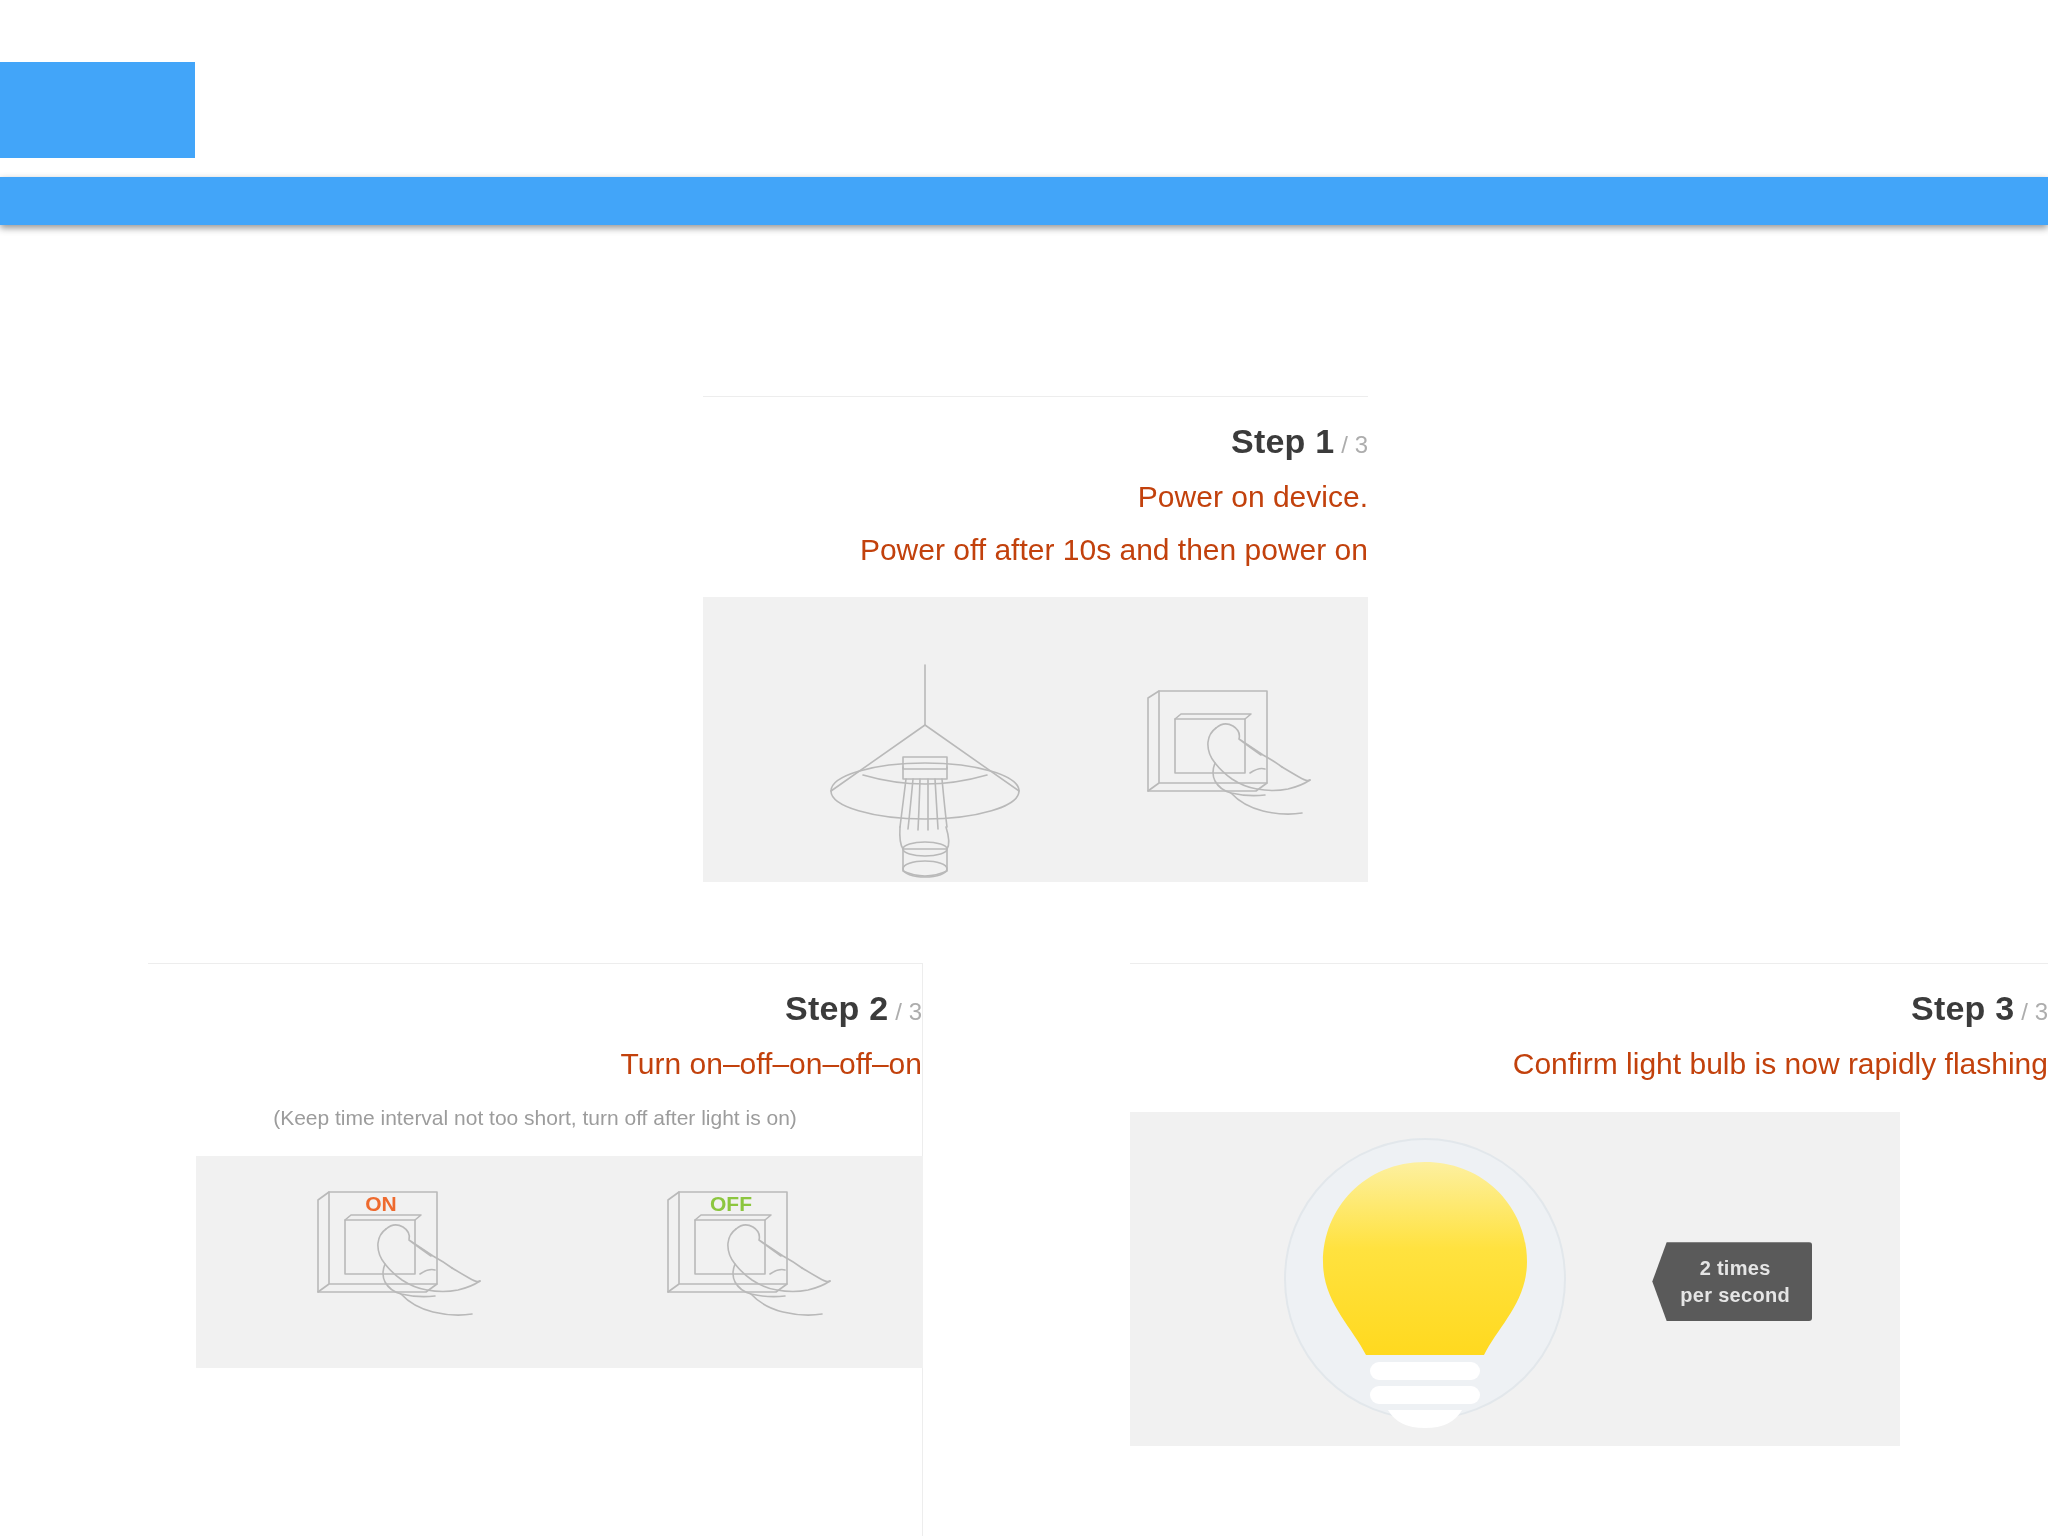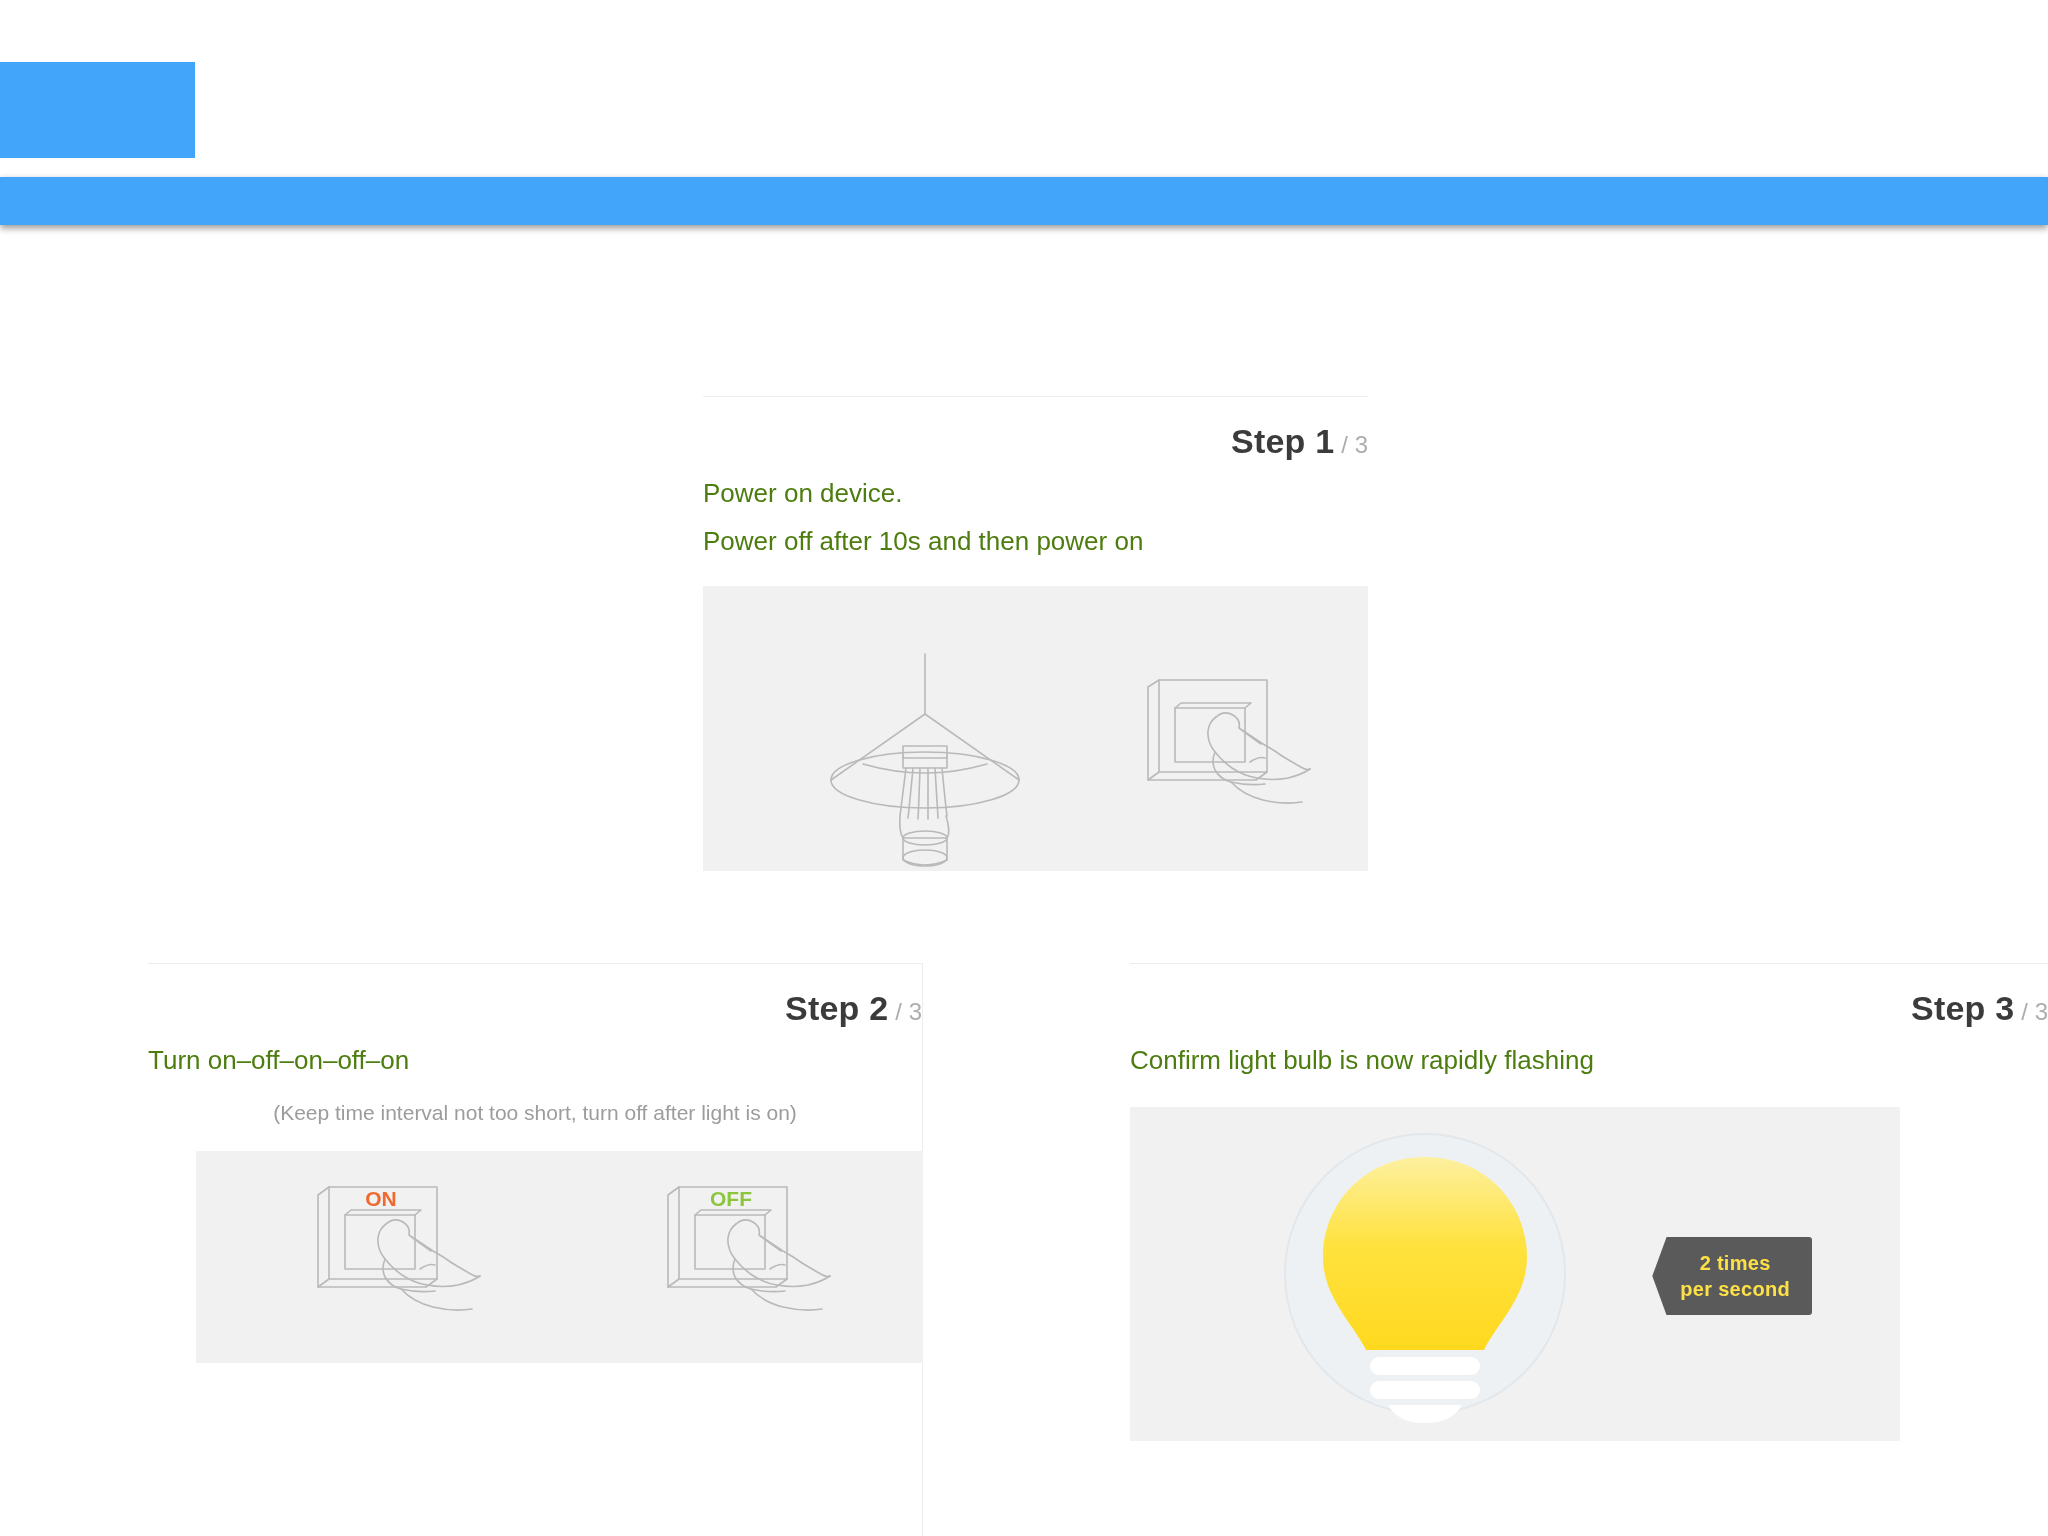--- a/index.html
+++ b/index.html
@@ -81,23 +81,23 @@
 
   .step-total {
     font-size: 24px;
     font-weight: normal;
     color: #adadad;
     letter-spacing: 0;
     margin-left: 7px;
   }
 
   .step-desc {
-    text-align: left;
-    color: #4d7c0f;
-    font-size: 26px;
+    text-align: right;
+    color: #c2410c;
+    font-size: 30px;
     line-height: 1.38;
     margin: 0;
     padding-top: 14px;
     font-weight: 400;
   }
   .step-desc .line2 { display: block; margin-top: 12px; }
 
   .step-note {
     text-align: center;
     color: #9c9c9c;
@@ -131,21 +131,21 @@
   .illustration svg { display: block; }
 
   
 
   
   .callout {
     position: absolute;
     right: 88px;
     top: 130px;
     background: #5a5a5a;
-    color: #fde047;
+    color: #e5e5e5;
     font-size: 20px;
     font-weight: bold;
     line-height: 1.32;
     text-align: center;
     padding: 13px 22px 13px 28px;
     clip-path: polygon(0% 50%, 9% 0%, 100% 0%, 100% 100%, 9% 100%);
     letter-spacing: 0.3px;
     border-radius: 3px;
   }
   .callout span { display: block; }

